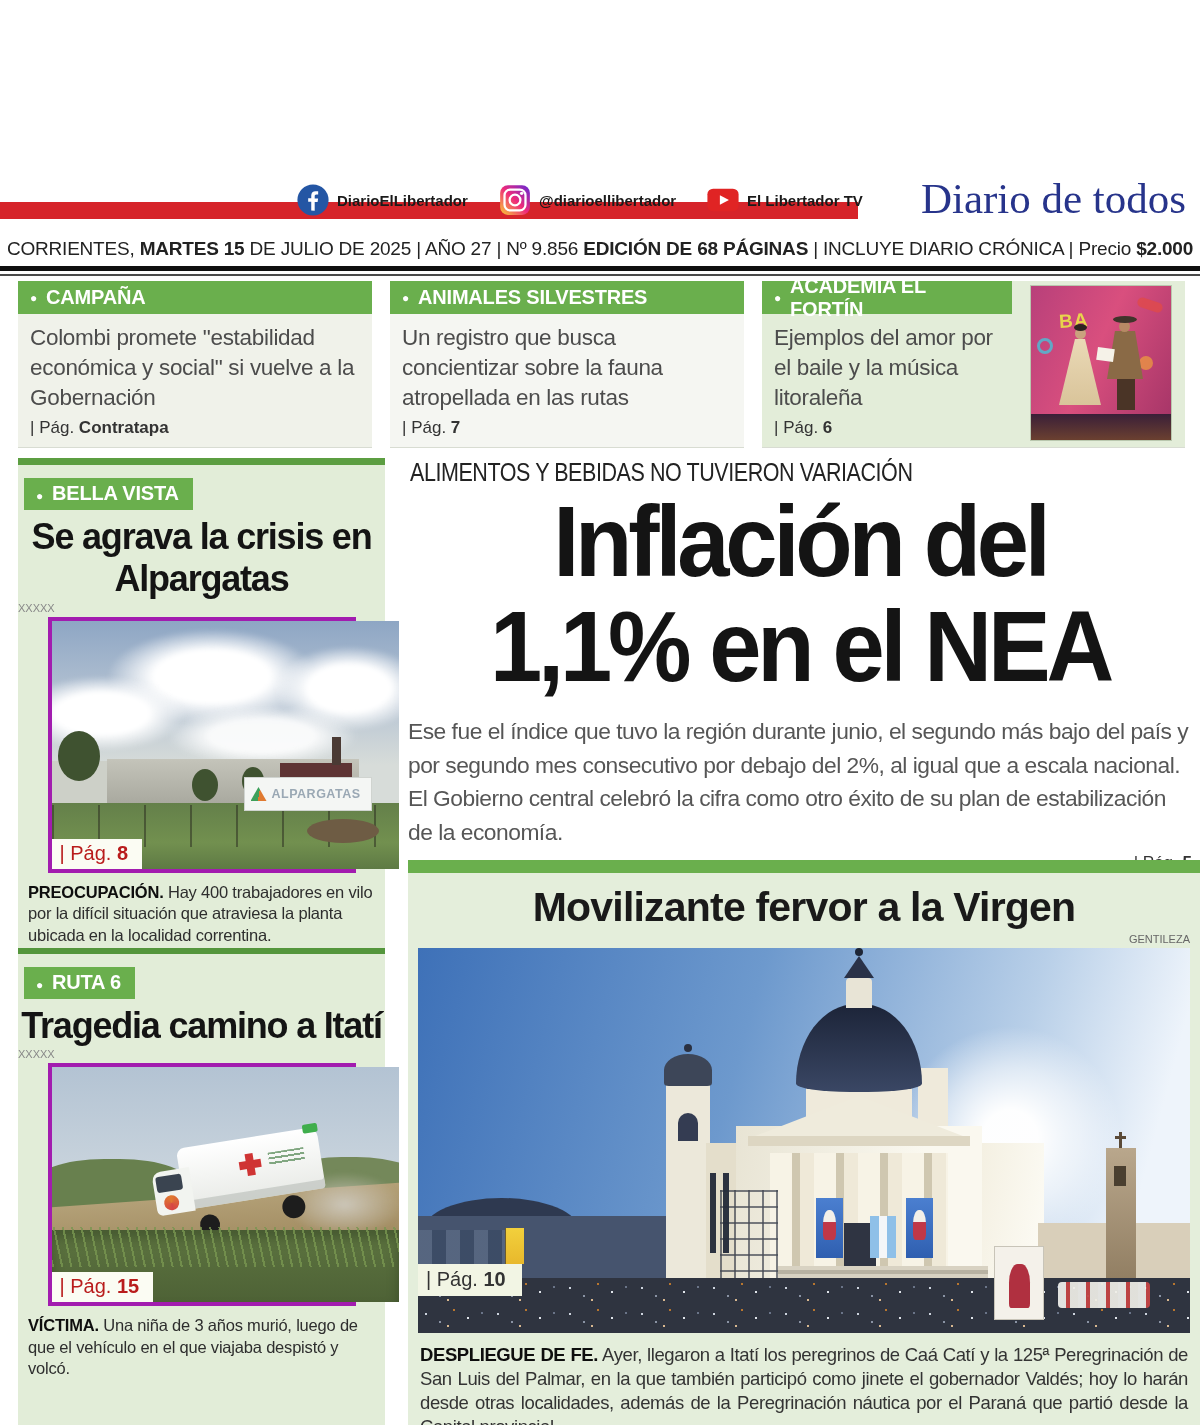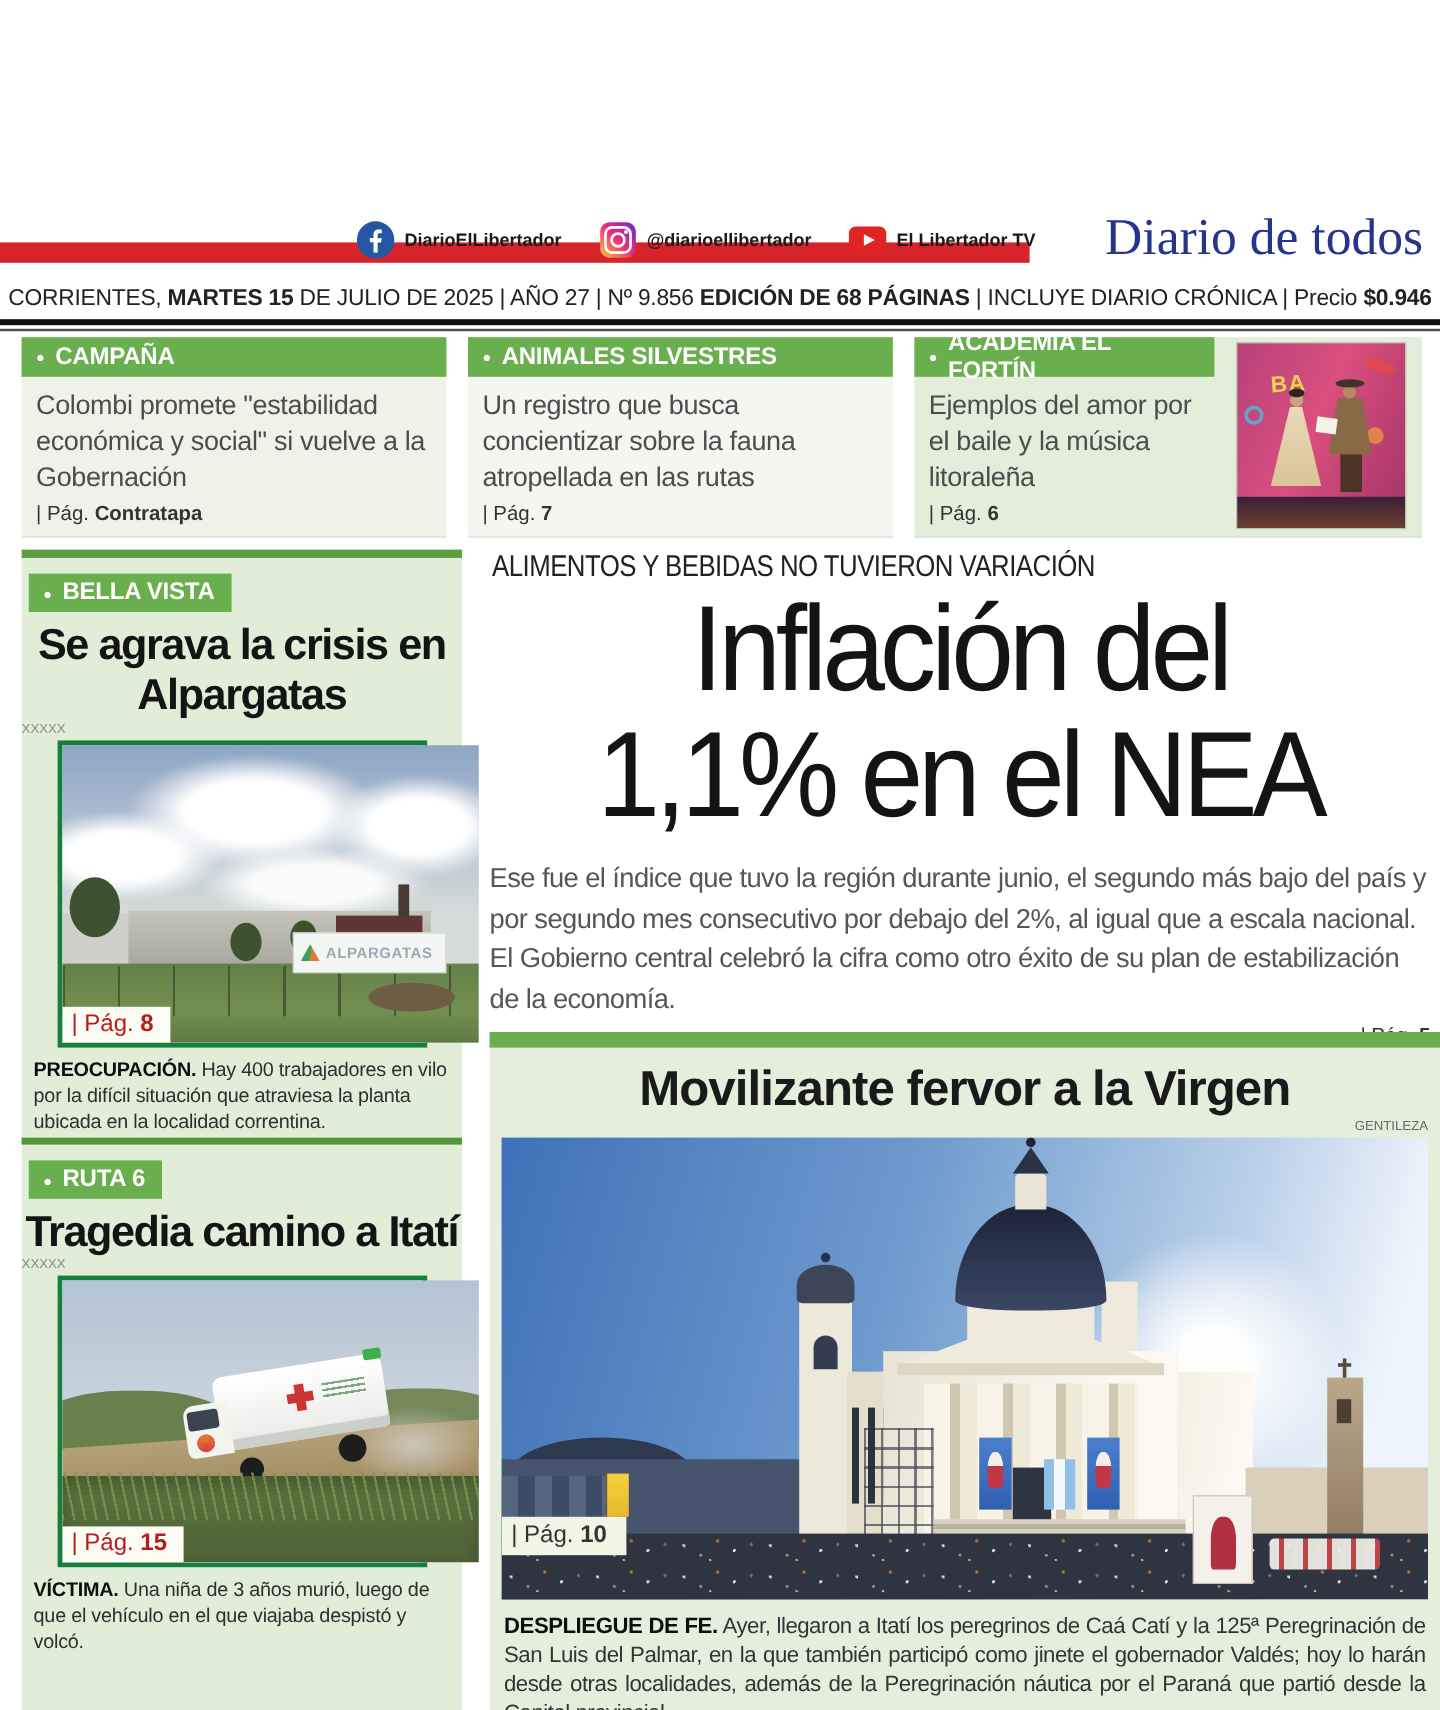--- a/index.html
+++ b/index.html
@@ -73,21 +73,21 @@
   .left-rule { position:absolute; top:0; left:0; width:367px; height:7px; background:#5c9e41; }
   .bv-box { position:absolute; top:7px; left:0; width:367px; height:483px; background:#e2edd8; }
   .divider { position:absolute; top:490px; left:0; width:367px; height:6px; background:#54963c; }
   .r6-box { position:absolute; top:496px; left:0; width:367px; height:471px; background:#e2edd8; }
   .tag { display:inline-block; background:#6aaf4d; color:#fff; font-weight:bold; font-size:20px;
     padding:4px 14px 5px 12px; margin:13px 0 0 6px; letter-spacing:-0.2px; }
   .tag::before { content:"●"; font-size:12px; margin-right:9px; }
   .col-headline { text-align:center; font-weight:bold; font-size:36px; color:#141414;
     line-height:1.18; letter-spacing:-1.2px; margin-top:6px; }
   .credit { text-align:left; font-size:11px; color:#888; padding-right:10px; margin-top:1px; }
-  .photo-frame { margin:3px auto 0; width:308px; position:relative; border:4px solid #15803d; }
+  .photo-frame { margin:3px auto 0; width:308px; position:relative; border:4px solid #a21caf; }
   .pag-box { position:absolute; left:0; bottom:0; background:#fbfcf3; padding:3px 14px 4px 8px;
     font-size:20px; color:#b91c1c; }
   .pag-box b { font-weight:bold; }
   .caption { padding:9px 10px 0; font-size:16.5px; color:#2e2e2e; line-height:1.3; letter-spacing:-0.2px; }
   .caption b { color:#0e0e0e; }
 
   
   .alp-photo { position:relative; width:347px; height:248px; overflow:hidden;
     background:linear-gradient(#8ea6c4 0%,#b9c6d4 35%,#d7dcd9 58%); }
   .alp-cloud { position:absolute; background:radial-gradient(closest-side,#fff 55%,rgba(255,255,255,0));
@@ -149,21 +149,21 @@
   .amb-logo { position:absolute; left:8px; top:51px; width:15px; height:15px; border-radius:50%;
     background:conic-gradient(#e07a30,#d64545,#e07a30); }
   .amb-w1 { position:absolute; left:40px; top:76px; width:20px; height:20px; background:#1d1d1d; border-radius:50%; }
   .amb-w2 { position:absolute; left:124px; top:70px; width:23px; height:23px; background:#1d1d1d; border-radius:50%; }
   .amb-greenlight { position:absolute; left:156px; top:2px; width:15px; height:9px; background:#3fae4c; border-radius:2px; }
 
   
   .main-col { position:absolute; left:400px; top:458px; width:800px; }
   .kicker { margin-left:10px; font-size:25px; color:#222; white-space:nowrap;
     transform:scaleX(.86); transform-origin:left center; letter-spacing:-0.5px; }
-  .main-headline { margin-top:2px; text-align:center; font-weight:400; color:#141414;
+  .main-headline { margin-top:2px; text-align:center; font-weight:700; color:#141414;
     font-size:101px; line-height:1.04; letter-spacing:-4.5px; }
   .main-headline .hl { display:block; transform:scaleX(.93); white-space:nowrap; }
   .lede { margin:16px 10px 0 8px; font-size:22.8px; color:#565656; line-height:1.47; letter-spacing:-0.5px; }
   .pag5 { text-align:right; margin:4px 8px 0 0; font-size:17px; color:#333; }
   .pag5 b { font-weight:bold; }
 
   
   .virgen-box { position:absolute; left:408px; top:860px; width:792px; height:630px; background:#e4eedb; }
   .virgen-bar { height:13px; background:#6aaf4d; }
   .virgen-headline { text-align:center; font-size:41px; font-weight:bold; color:#1a1a1a;
@@ -298,21 +298,21 @@
             <rect x="1" y="4" width="22" height="16" rx="4" fill="#e02424"></rect>
             <path d="M9.8 8.6l6.4 3.4-6.4 3.4z" fill="#fff"></path>
           </svg>
       </span>
       <span class="social-text">El Libertador TV</span>
     </div>
 
     <div class="tagline">Diario de todos</div>
   </div>
 
-  <div class="dateline"><span>CORRIENTES, </span><b>MARTES 15</b><span> DE JULIO DE 2025 | AÑO 27 | Nº 9.856 </span><b>EDICIÓN DE 68 PÁGINAS</b><span> | INCLUYE DIARIO CRÓNICA | Precio </span><b>$0.946</b></div>
+  <div class="dateline"><span>CORRIENTES, </span><b>MARTES 15</b><span> DE JULIO DE 2025 | AÑO 27 | Nº 9.856 </span><b>EDICIÓN DE 68 PÁGINAS</b><span> | INCLUYE DIARIO CRÓNICA | Precio </span><b>$2.000</b></div>
   <div class="rule1"></div>
   <div class="rule2"></div>
 
   <div class="top-box tb1">
     <div class="box-header">CAMPAÑA</div>
     <div class="box-body">Colombi promete "estabilidad económica y social" si vuelve a la Gobernación</div>
     <div class="box-page"><span>| Pág.</span> <b>Contratapa</b></div>
   </div>
 
   <div class="top-box tb2">

